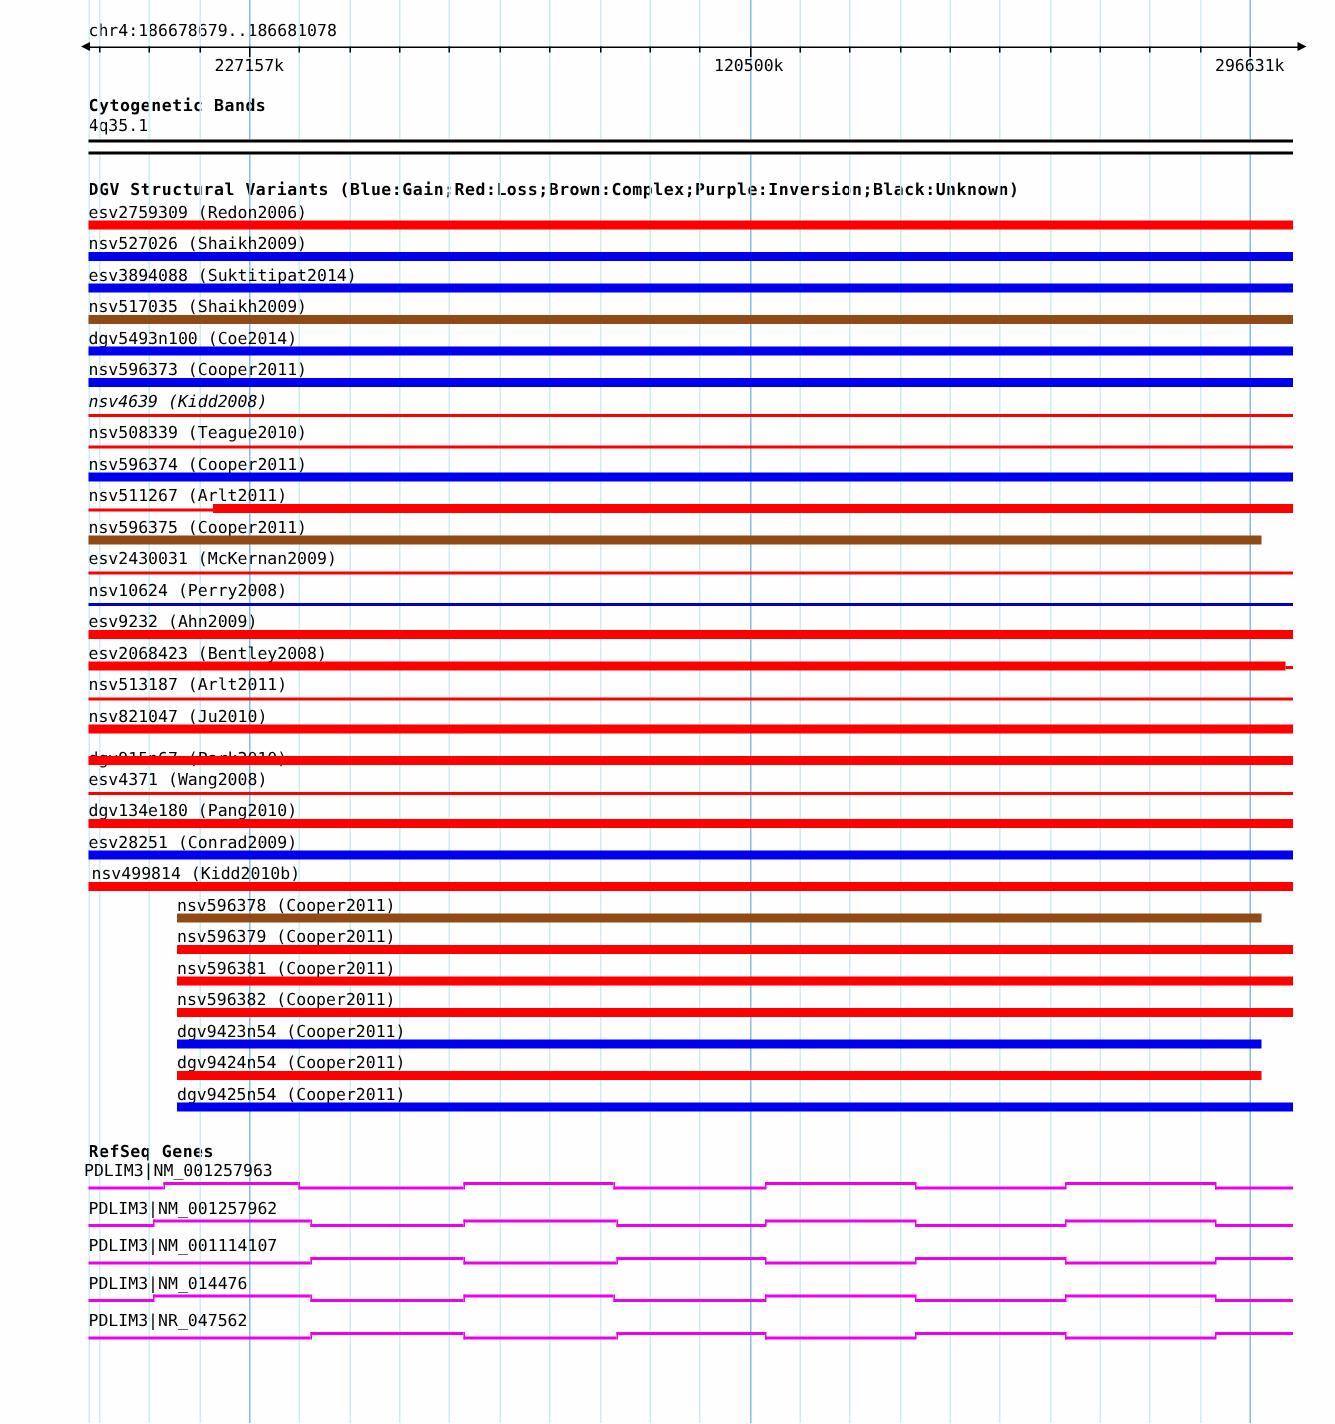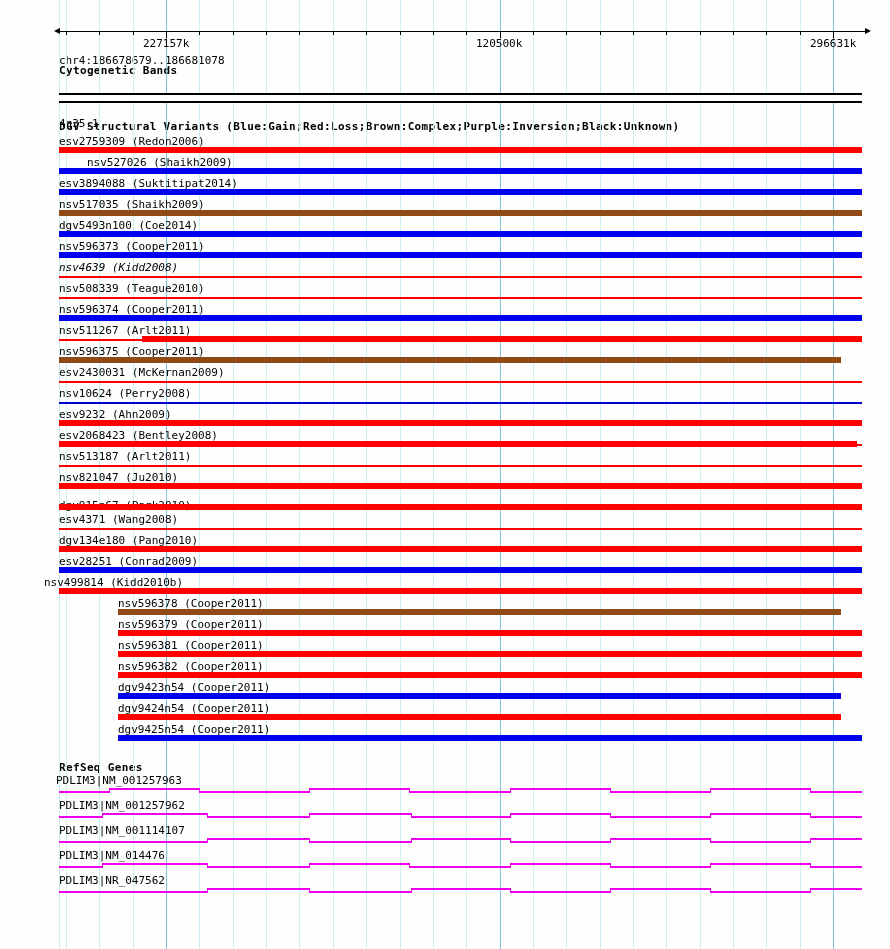--- a/index.html
+++ b/index.html
@@ -1,20 +1,20 @@
 <!DOCTYPE html>
 <html><head>
 <meta charset="utf-8">
 <style>
   html,body{margin:0;padding:0;background:#ffffff;}
   #canvas{
     position:relative;width:890px;height:949px;background:#fdfefd;overflow:hidden;
     font-family:"DejaVu Sans Mono","Liberation Mono",monospace;font-size:11px;color:#000;
   }
-  .lbl{position:absolute;white-space:pre;line-height:11px;margin-top:40px;}
+  .lbl{position:absolute;white-space:pre;line-height:11px;}
   .hdr{position:absolute;white-space:pre;line-height:12px;font-weight:bold;letter-spacing:0.35px;}
   #region-label{left:59px;top:15px;}
   #cyto-header{left:59px;top:65px;}
   #cyto-band-label{left:59px;top:78px;}
   #dgv-header{left:59px;top:121px;}
   #refseq-header{left:59px;top:762px;}
 </style>
 </head>
 <body>
 
@@ -75,21 +75,21 @@
     <div style="position: absolute; left: 733px; top: 31px; width: 1px; height: 4px; background: rgb(0, 0, 0);"></div>
     <div style="position: absolute; left: 766px; top: 31px; width: 1px; height: 4px; background: rgb(0, 0, 0);"></div>
     <div style="position: absolute; left: 800px; top: 31px; width: 1px; height: 4px; background: rgb(0, 0, 0);"></div>
     <div style="position: absolute; left: 833px; top: 31px; width: 1px; height: 7px; background: rgb(0, 0, 0);"></div>
     <div style="position: absolute; left: 141px; top: 37px; width: 50.34px; text-align: center; white-space: pre;">227157k</div>
     <div style="position: absolute; left: 474px; top: 37px; width: 50.34px; text-align: center; white-space: pre;">120500k</div>
     <div style="position: absolute; left: 808px; top: 37px; width: 50.34px; text-align: center; white-space: pre;">296631k</div>
     <div style="position: absolute; left: 59px; top: 93px; width: 803px; height: 10px; box-sizing: border-box; background: rgb(255, 255, 254); border-top: 2px solid rgb(0, 0, 0); border-bottom: 2px solid rgb(0, 0, 0);"></div>
     <div style="position: absolute; left: 59px; top: 136px; white-space: pre; line-height: 11px;">esv2759309 (Redon2006)</div>
     <div style="position: absolute; left: 59px; width: 803px; top: 147px; height: 6px; background: rgb(255, 0, 0);"></div>
-    <div style="position: absolute; left: 59px; top: 157px; white-space: pre; line-height: 11px; padding-left: 28px;">nsv527026 (Shaikh2009)</div>
+    <div style="position: absolute; left: 59px; top: 157px; white-space: pre; line-height: 11px;">nsv527026 (Shaikh2009)</div>
     <div style="position: absolute; left: 59px; width: 803px; top: 168px; height: 6px; background: rgb(0, 0, 238);"></div>
     <div style="position: absolute; left: 59px; top: 178px; white-space: pre; line-height: 11px;">esv3894088 (Suktitipat2014)</div>
     <div style="position: absolute; left: 59px; width: 803px; top: 189px; height: 6px; background: rgb(0, 0, 238);"></div>
     <div style="position: absolute; left: 59px; top: 199px; white-space: pre; line-height: 11px;">nsv517035 (Shaikh2009)</div>
     <div style="position: absolute; left: 59px; width: 803px; top: 210px; height: 6px; background: rgb(143, 74, 21);"></div>
     <div style="position: absolute; left: 59px; top: 220px; white-space: pre; line-height: 11px;">dgv5493n100 (Coe2014)</div>
     <div style="position: absolute; left: 59px; width: 803px; top: 231px; height: 6px; background: rgb(0, 0, 238);"></div>
     <div style="position: absolute; left: 59px; top: 241px; white-space: pre; line-height: 11px;">nsv596373 (Cooper2011)</div>
     <div style="position: absolute; left: 59px; width: 803px; top: 252px; height: 6px; background: rgb(0, 0, 238);"></div>
     <div style="position: absolute; left: 59px; top: 262px; white-space: pre; line-height: 11px; font-style: italic;">nsv4639 (Kidd2008)</div>
@@ -117,21 +117,21 @@
     <div style="position: absolute; left: 59px; top: 472px; white-space: pre; line-height: 11px;">nsv821047 (Ju2010)</div>
     <div style="position: absolute; left: 59px; width: 803px; top: 483px; height: 6px; background: rgb(255, 0, 0);"></div>
     <div style="position: absolute; left: 59px; top: 500px; white-space: pre; line-height: 11px;">dgv915n67 (Park2010)</div>
     <div style="position: absolute; left: 59px; width: 803px; top: 504px; height: 6px; background: rgb(255, 0, 0);"></div>
     <div style="position: absolute; left: 59px; top: 514px; white-space: pre; line-height: 11px;">esv4371 (Wang2008)</div>
     <div style="position: absolute; left: 59px; width: 803px; top: 528px; height: 1.5px; background: rgb(255, 0, 0);"></div>
     <div style="position: absolute; left: 59px; top: 535px; white-space: pre; line-height: 11px;">dgv134e180 (Pang2010)</div>
     <div style="position: absolute; left: 59px; width: 803px; top: 546px; height: 6px; background: rgb(255, 0, 0);"></div>
     <div style="position: absolute; left: 59px; top: 556px; white-space: pre; line-height: 11px;">esv28251 (Conrad2009)</div>
     <div style="position: absolute; left: 59px; width: 803px; top: 567px; height: 6px; background: rgb(0, 0, 238);"></div>
-    <div style="position: absolute; left: 44px; top: 577px; white-space: pre; line-height: 11px; text-align: right;">nsv499814 (Kidd2010b)</div>
+    <div style="position: absolute; left: 61px; top: 577px; white-space: pre; line-height: 11px; text-align: right;">nsv499814 (Kidd2010b)</div>
     <div style="position: absolute; left: 59px; width: 803px; top: 588px; height: 6px; background: rgb(255, 0, 0);"></div>
     <div style="position: absolute; left: 118px; top: 598px; white-space: pre; line-height: 11px;">nsv596378 (Cooper2011)</div>
     <div style="position: absolute; left: 118px; width: 723px; top: 609px; height: 6px; background: rgb(143, 74, 21);"></div>
     <div style="position: absolute; left: 118px; top: 619px; white-space: pre; line-height: 11px;">nsv596379 (Cooper2011)</div>
     <div style="position: absolute; left: 118px; width: 744px; top: 630px; height: 6px; background: rgb(255, 0, 0);"></div>
     <div style="position: absolute; left: 118px; top: 640px; white-space: pre; line-height: 11px;">nsv596381 (Cooper2011)</div>
     <div style="position: absolute; left: 118px; width: 744px; top: 651px; height: 6px; background: rgb(255, 0, 0);"></div>
     <div style="position: absolute; left: 118px; top: 661px; white-space: pre; line-height: 11px;">nsv596382 (Cooper2011)</div>
     <div style="position: absolute; left: 118px; width: 744px; top: 672px; height: 6px; background: rgb(255, 0, 0);"></div>
     <div style="position: absolute; left: 118px; top: 682px; white-space: pre; line-height: 11px;">dgv9423n54 (Cooper2011)</div>

